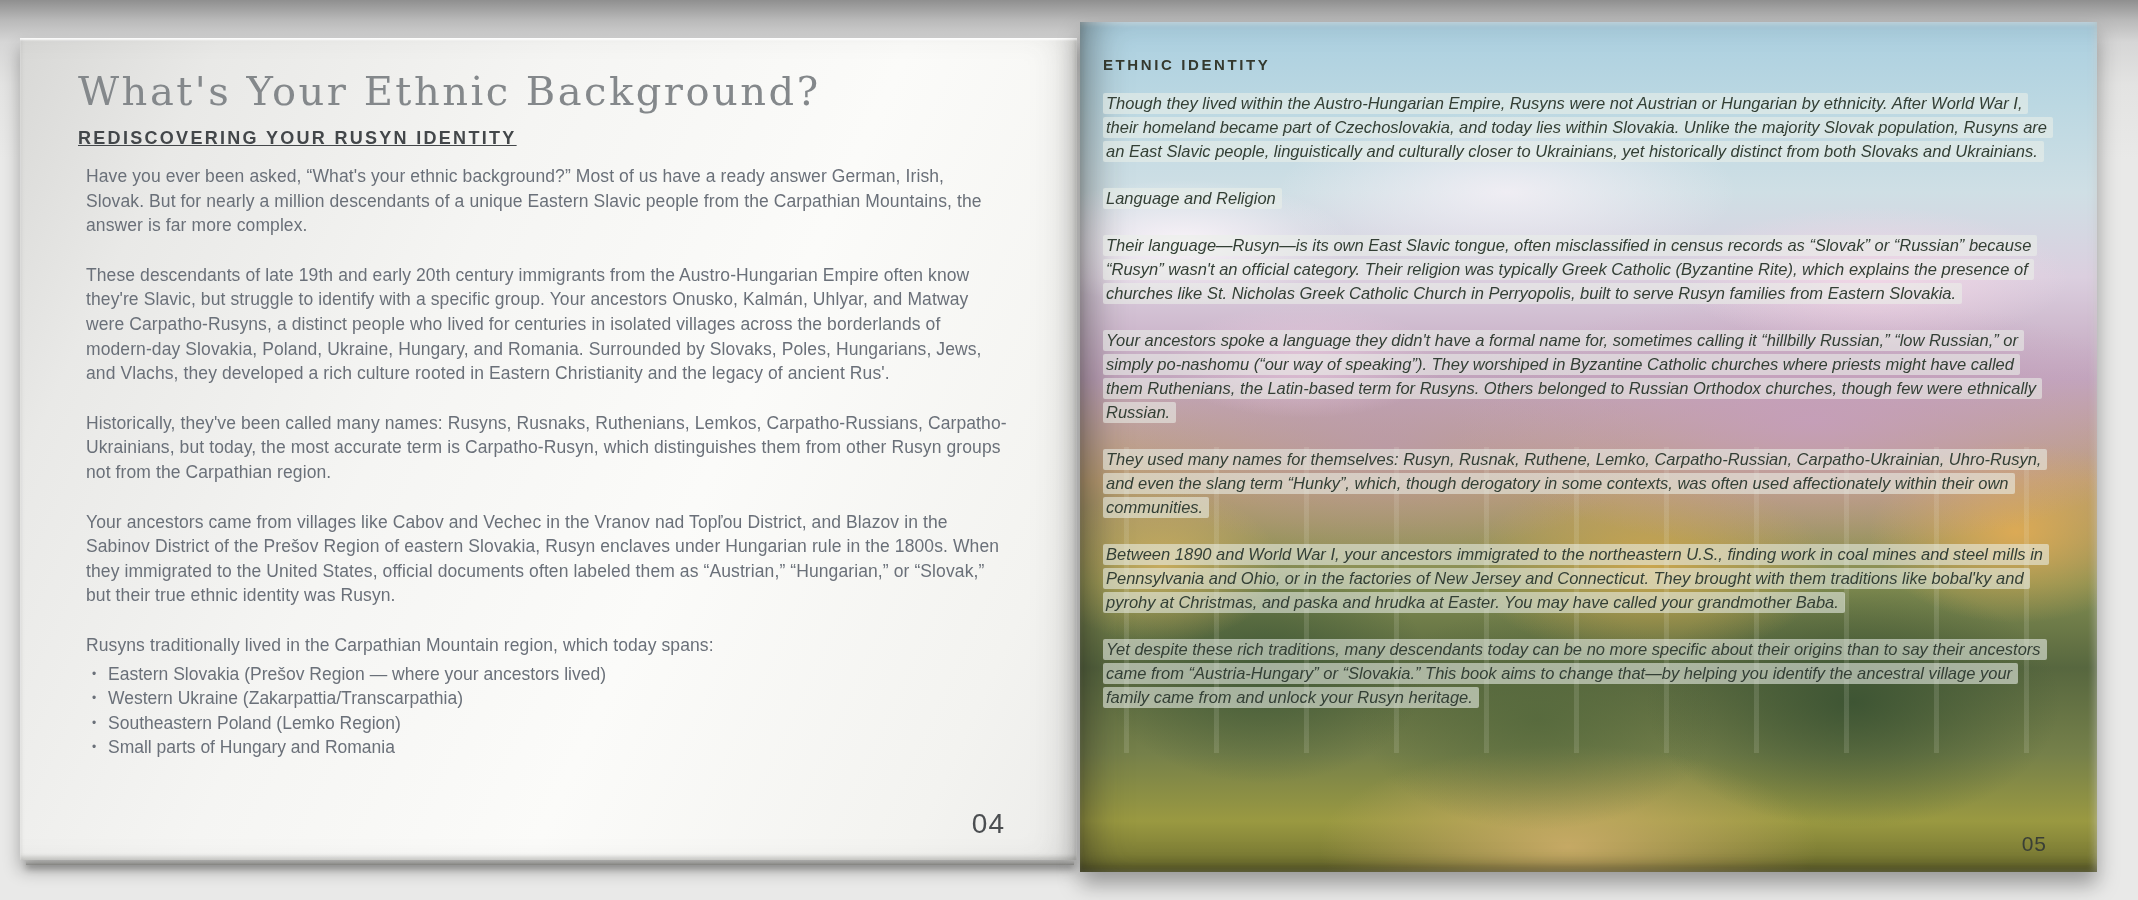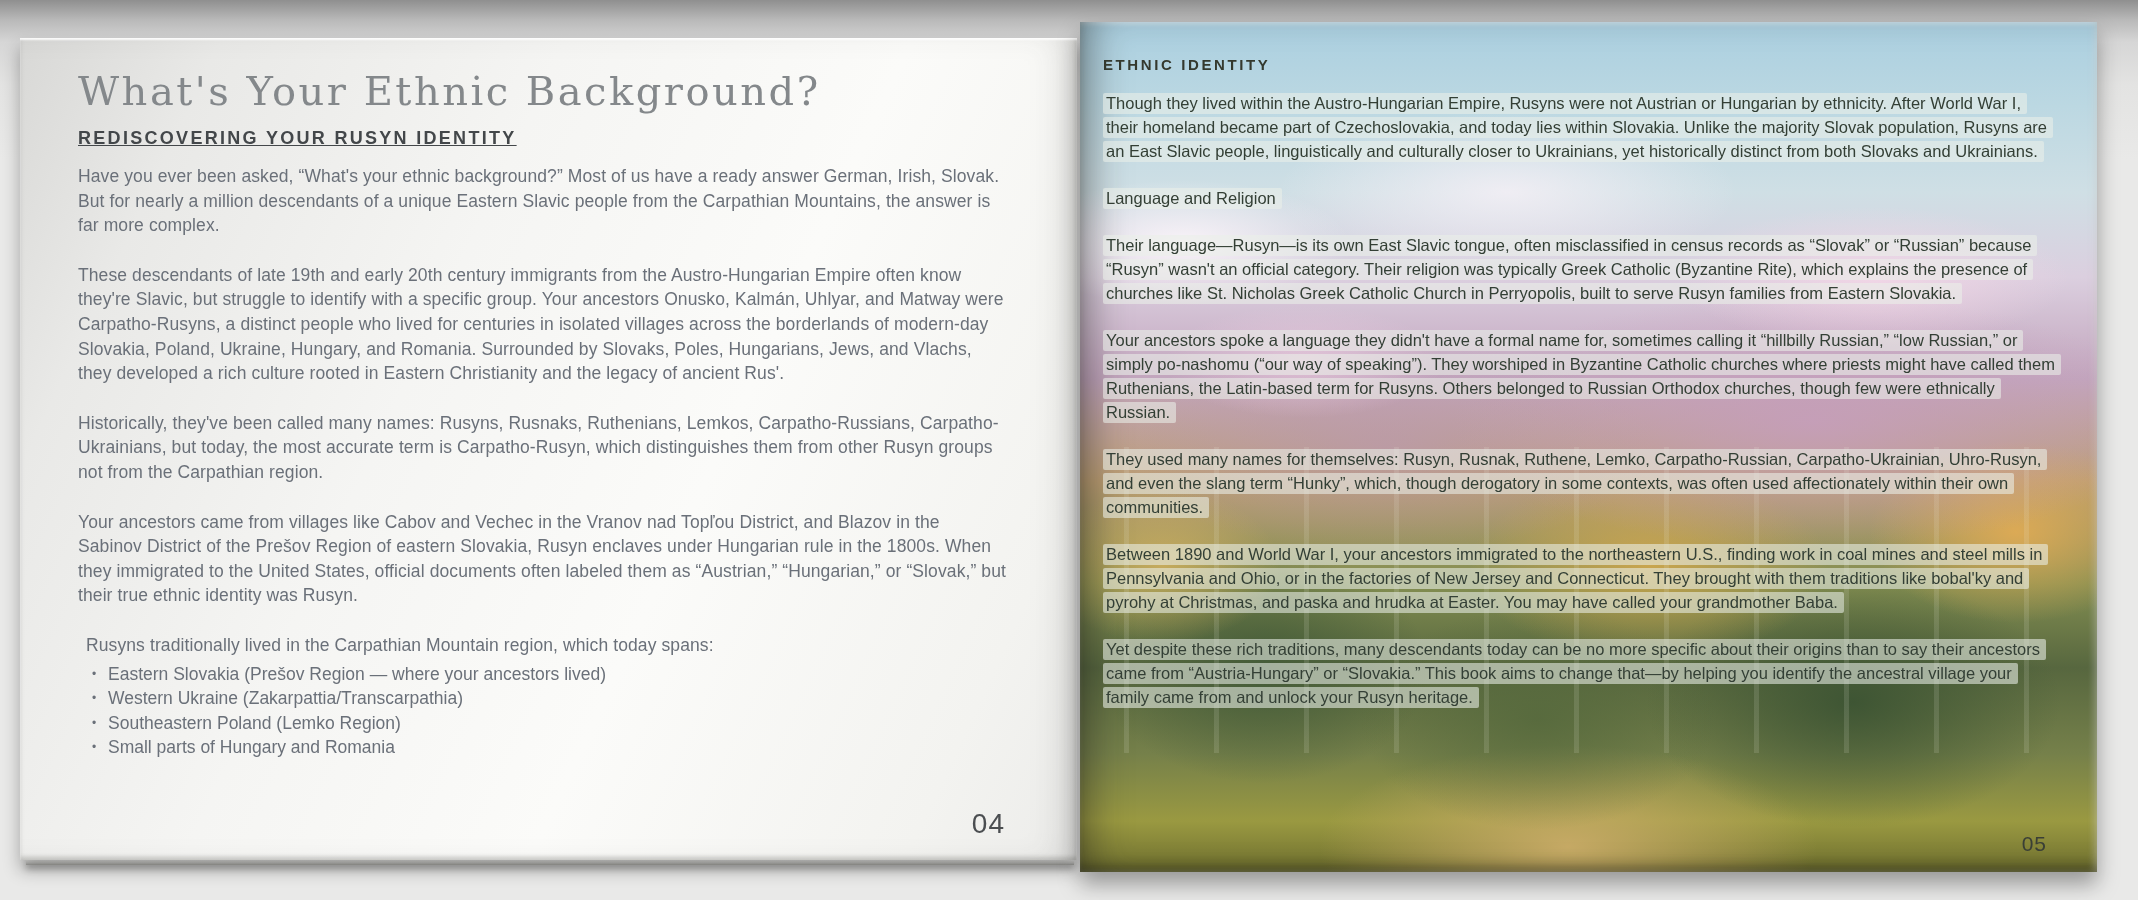--- a/index.html
+++ b/index.html
@@ -18,21 +18,21 @@
   }
   .lp-title{
     margin:14px 0 14px 0;
     font-family:"DejaVu Serif","Liberation Serif",serif;
     font-weight:normal;font-size:40px;letter-spacing:2.5px;color:#84888b;
   }
   .lp-subtitle{
     margin:0 0 15px 0;
     font-size:18px;font-weight:bold;letter-spacing:2.3px;color:#43474a;text-decoration:underline;
   }
-  .lp-body{margin:0 0 25px 0;font-size:17.5px;line-height:24.6px;color:#6a7079;letter-spacing:0.1px;}
+  .lp-body{margin:0 0 25px 8px;font-size:17.5px;line-height:24.6px;color:#6a7079;letter-spacing:0.1px;}
   .lp-intro{margin:0 0 4px 8px;}
   .lp-list{list-style:none;margin:0;padding:0 0 0 14px;}
   .lp-list li{font-size:17.5px;line-height:24.6px;color:#6a7079;padding-left:16px;position:relative;}
   .lp-list li::before{content:"•";position:absolute;left:0;top:0;font-size:12px;line-height:24.6px;color:#6a7079;}
   .pagenum-left{position:absolute;right:72px;bottom:20px;font-size:28px;color:#4b4e51;letter-spacing:1px;}
   
   .page-right{
     position:absolute;left:1080px;top:22px;width:1017px;height:850px;
     background:
       radial-gradient(ellipse 240px 90px at 10% 26%, rgba(255,248,252,0.85), transparent 70%),
@@ -53,21 +53,21 @@
   }
   .page-right::before{ 
     content:"";position:absolute;left:0;top:50%;width:100%;height:36%;
     background:repeating-linear-gradient(90deg,transparent 0 44px,rgba(235,235,222,0.28) 44px 49px,transparent 49px 90px);
     opacity:0.5;pointer-events:none;
   }
   .rp-content{position:absolute;left:23px;top:34px;width:952px;}
   .rp-header{
     margin:0 0 18px 0;font-size:15px;font-weight:bold;letter-spacing:2.6px;color:#34392e;
   }
-  .rp-p{margin:0 0 23px 0;font-size:16.5px;line-height:24px;color:#333f35;}
+  .rp-p{margin:0 0 23px 0;font-size:16.5px;line-height:24px;color:#333f35;font-style:italic;}
   .hl{
     background:rgba(234,239,232,0.58);
     -webkit-box-decoration-break:clone;box-decoration-break:clone;
     padding:1px 6px 2px 3px;border-radius:2px;
   }
   .pagenum-right{position:absolute;right:50px;bottom:16px;font-size:21px;font-weight:normal;color:#3a3f36;letter-spacing:1px;}
   
   .page-stack{
     position:absolute;left:26px;top:858px;width:1048px;height:7px;
     background:linear-gradient(180deg,#fdfdfc,#c9c9c6 70%,#a7a7a3 100%);

